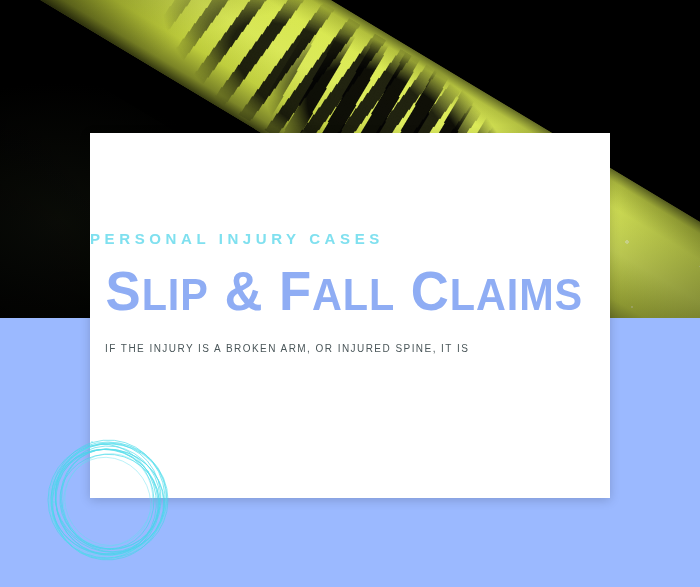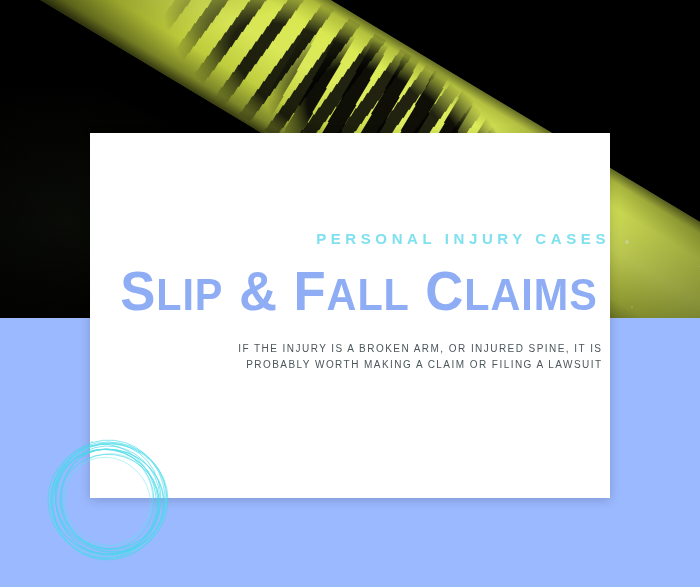--- a/index.html
+++ b/index.html
@@ -154,24 +154,24 @@
     top: 133px;
     width: 520px;
     height: 365px;
     background: #ffffff;
     z-index: 4;
     box-shadow: 0 2px 10px rgba(0,0,0,0.18);
   }
 
   .card-inner {
     position: absolute;
-    left: 15px;
+    left: 0;
     right: 0;
     top: 98px;
-    text-align: right;
+    text-align: left;
   }
 
   .eyebrow {
     color: #7fe0ef;
     font-family: "Liberation Sans", sans-serif;
     font-size: 15px;
     font-weight: 700;
     letter-spacing: 4.6px;
     text-transform: uppercase;
     margin: 0 0 16px 0;
@@ -265,19 +265,18 @@
 
       <h1 class="headline">
         <span class="cap">S</span><span class="sc">LIP</span>
         <span class="cap">&amp;</span>
         <span class="cap">F</span><span class="sc">ALL</span>
         <span class="cap">C</span><span class="sc">LAIMS</span>
       </h1>
 
       <p class="body-copy">
         <span class="line">IF THE INJURY IS A BROKEN ARM, OR INJURED SPINE, IT IS</span>
-        <span class="line">PROBABLY WORTH MAKING A CLAIM OR FILING A LAWSUIT</span>
       </p>
 
     </div>
   </div>
 
 </div>
 
 </body></html>

